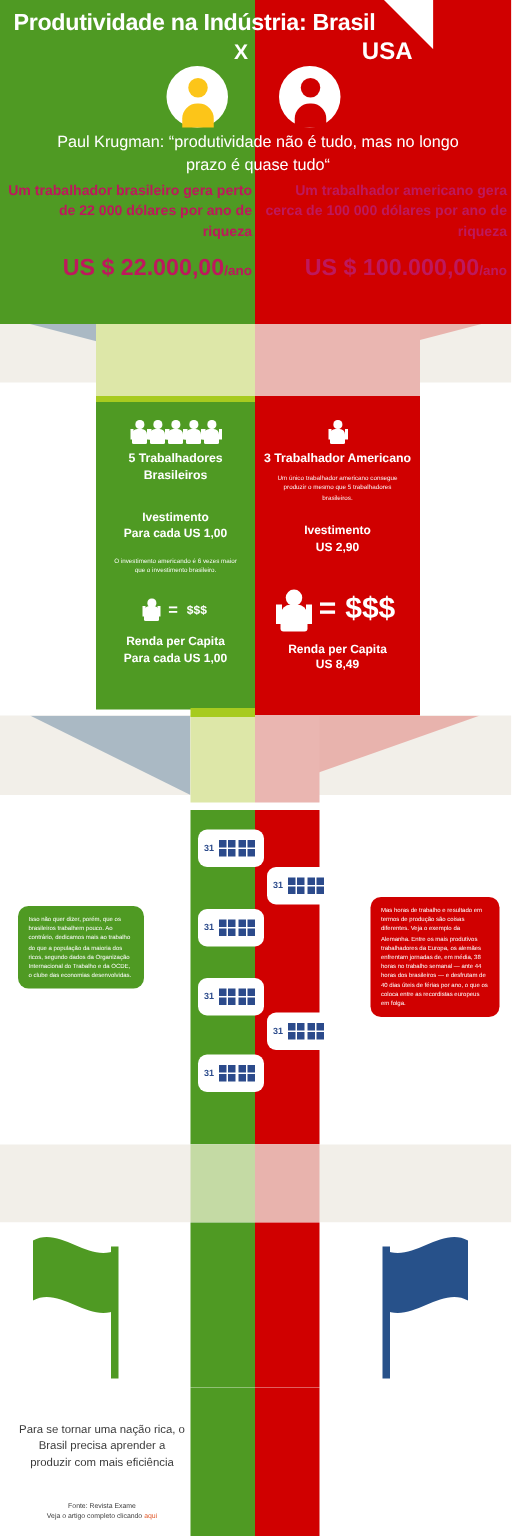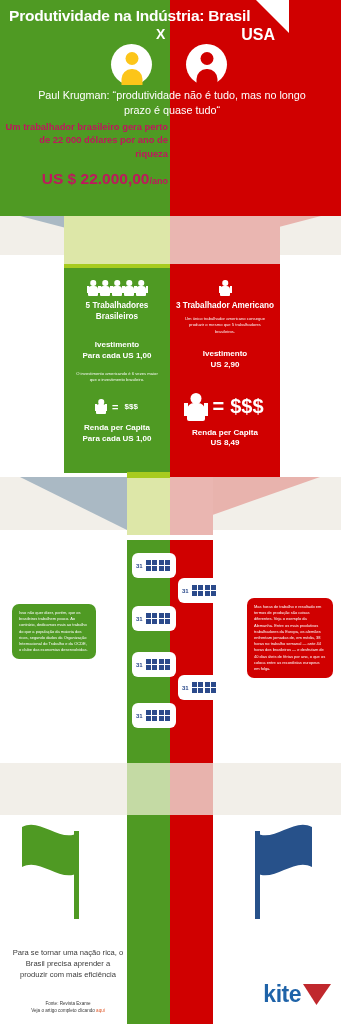--- a/index.html
+++ b/index.html
@@ -488,20 +488,26 @@
 
     <div class="hdr-quote">Paul Krugman: “produtividade não é tudo, mas no longo prazo é quase tudo“</div>
 
     <div class="hdr-col" id="hdr-col-br">
       <div class="stat-txt">Um trabalhador brasileiro gera perto de 22 000 dólares por ano de riqueza</div>
       <div class="stat-amt">
         <span>US $ 22.000,00</span><span class="per">/ano</span>
       </div>
     </div>
 
+    <div class="hdr-col" id="hdr-col-us">
+      <div class="stat-txt">Um trabalhador americano gera cerca de 100 000 dólares por ano de riqueza</div>
+      <div class="stat-amt">
+        <span>US $ 100.000,00</span><span class="per">/ano</span>
+      </div>
+    </div>
   </div>
 
   <div id="band1">
     <div class="strip"></div>
     <div class="fan-left"></div>
     <div class="fan-right"></div>
     <div class="core-green"></div>
     <div class="core-red"></div>
     <div class="rule-green"></div>
     <div class="rule-red"></div>
@@ -731,19 +737,15 @@
     <div class="spine-green"></div>
     <div class="spine-red"></div>
 
     <div id="conclusion">Para se tornar uma nação rica, o Brasil precisa aprender a produzir com mais eficiência</div>
 
     <div id="source-line">
       <div>Fonte: Revista Exame</div>
       <div><span>Veja o artigo completo clicando </span><span class="link">aqui</span></div>
     </div>
 
-    <div id="logo">
-      <span class="logo-word">kite</span>
-      <span class="logo-mark"></span>
-    </div>
   </div>
 
 </div>
 
 </body></html>

